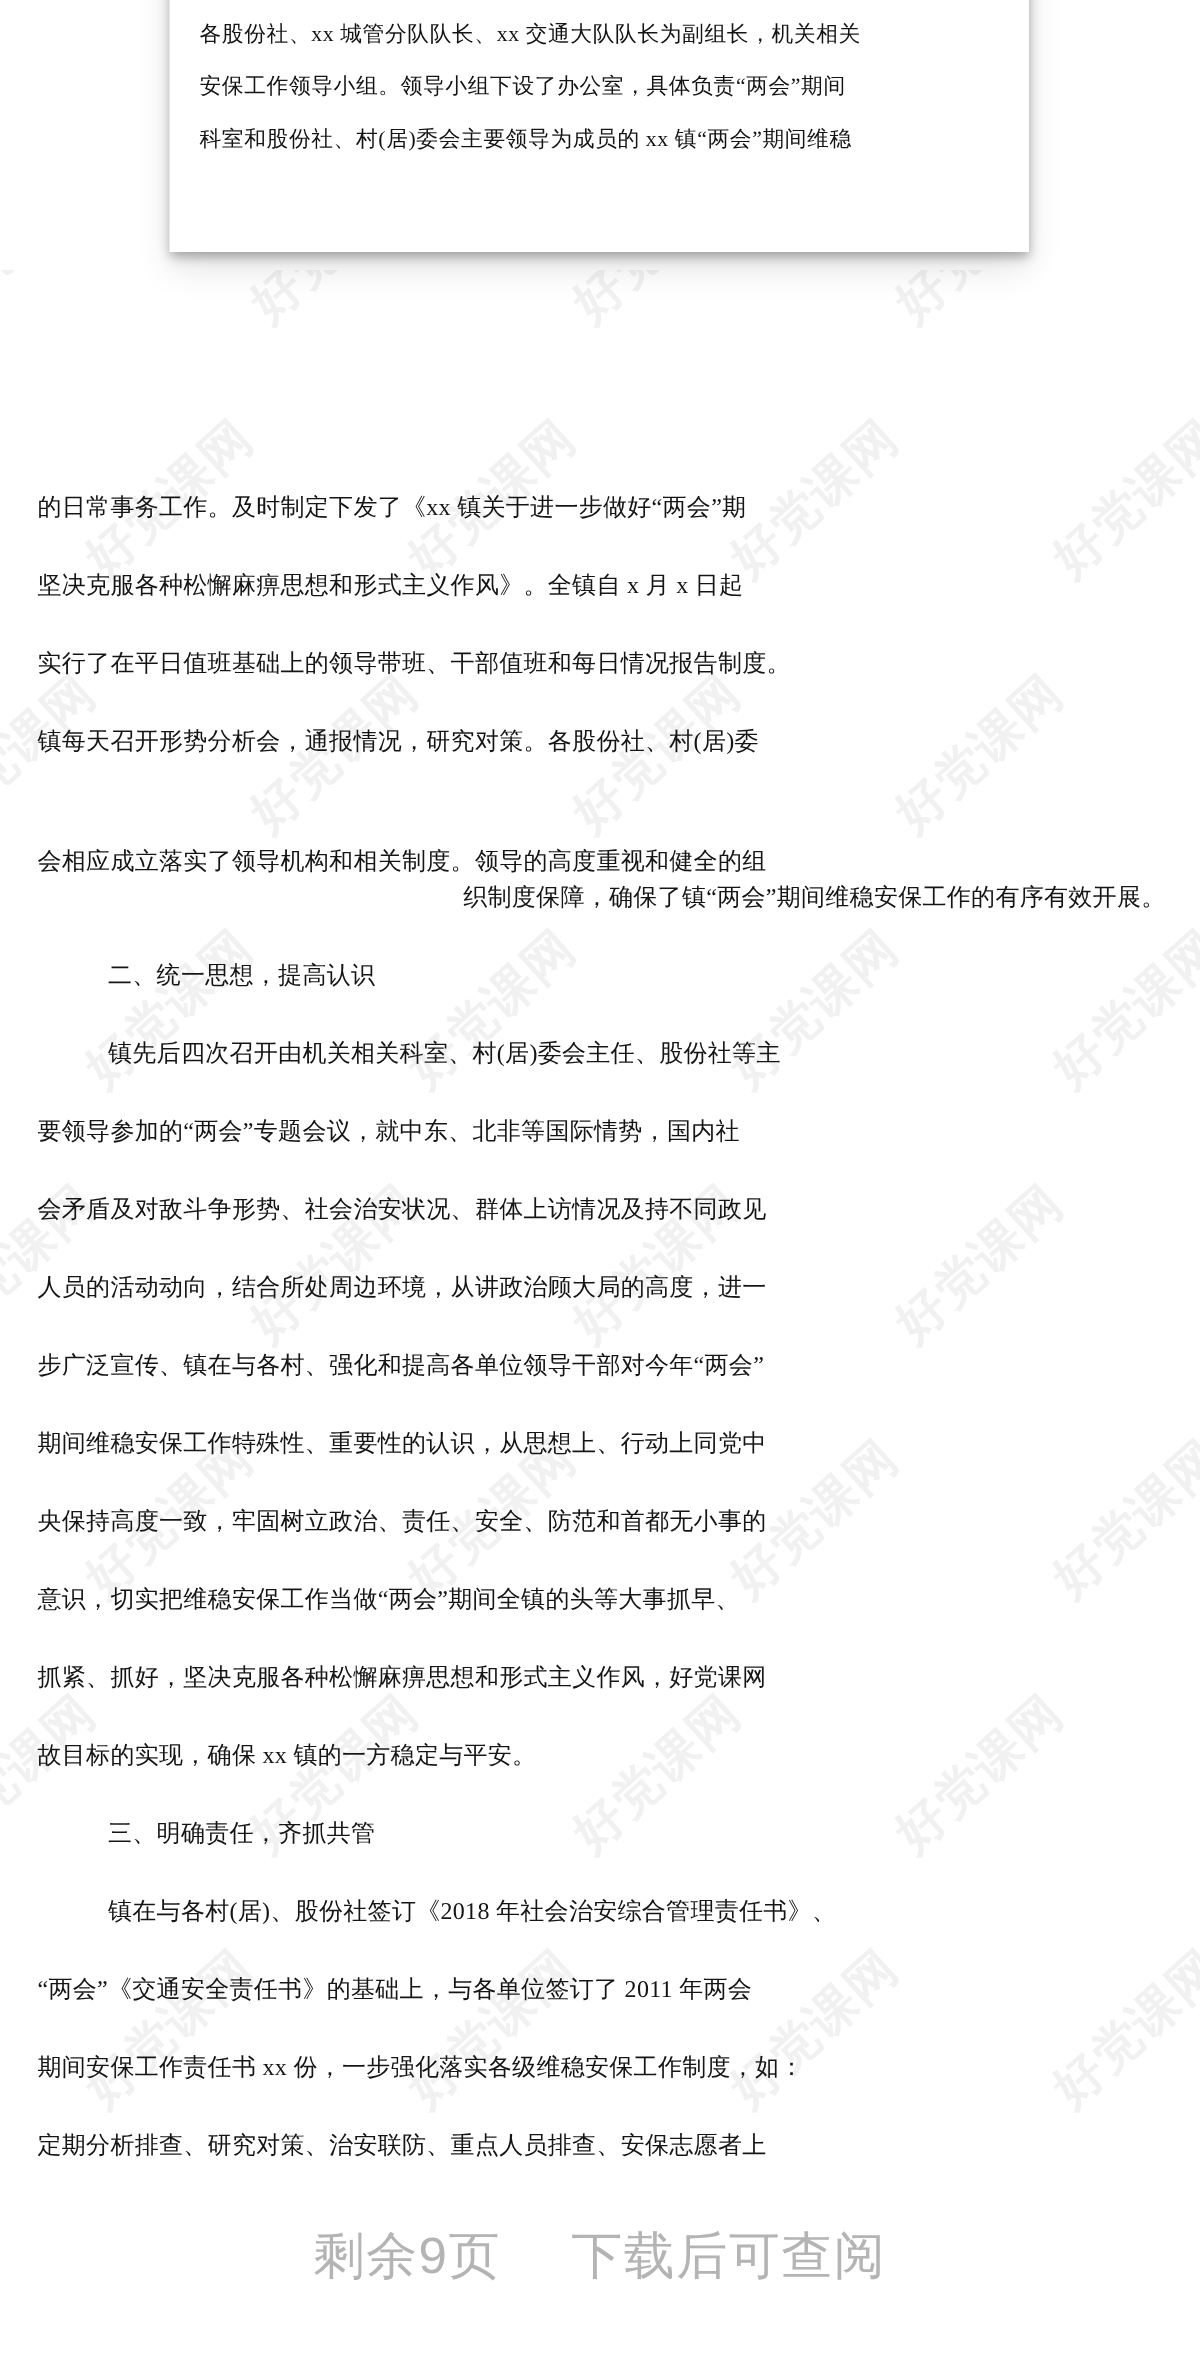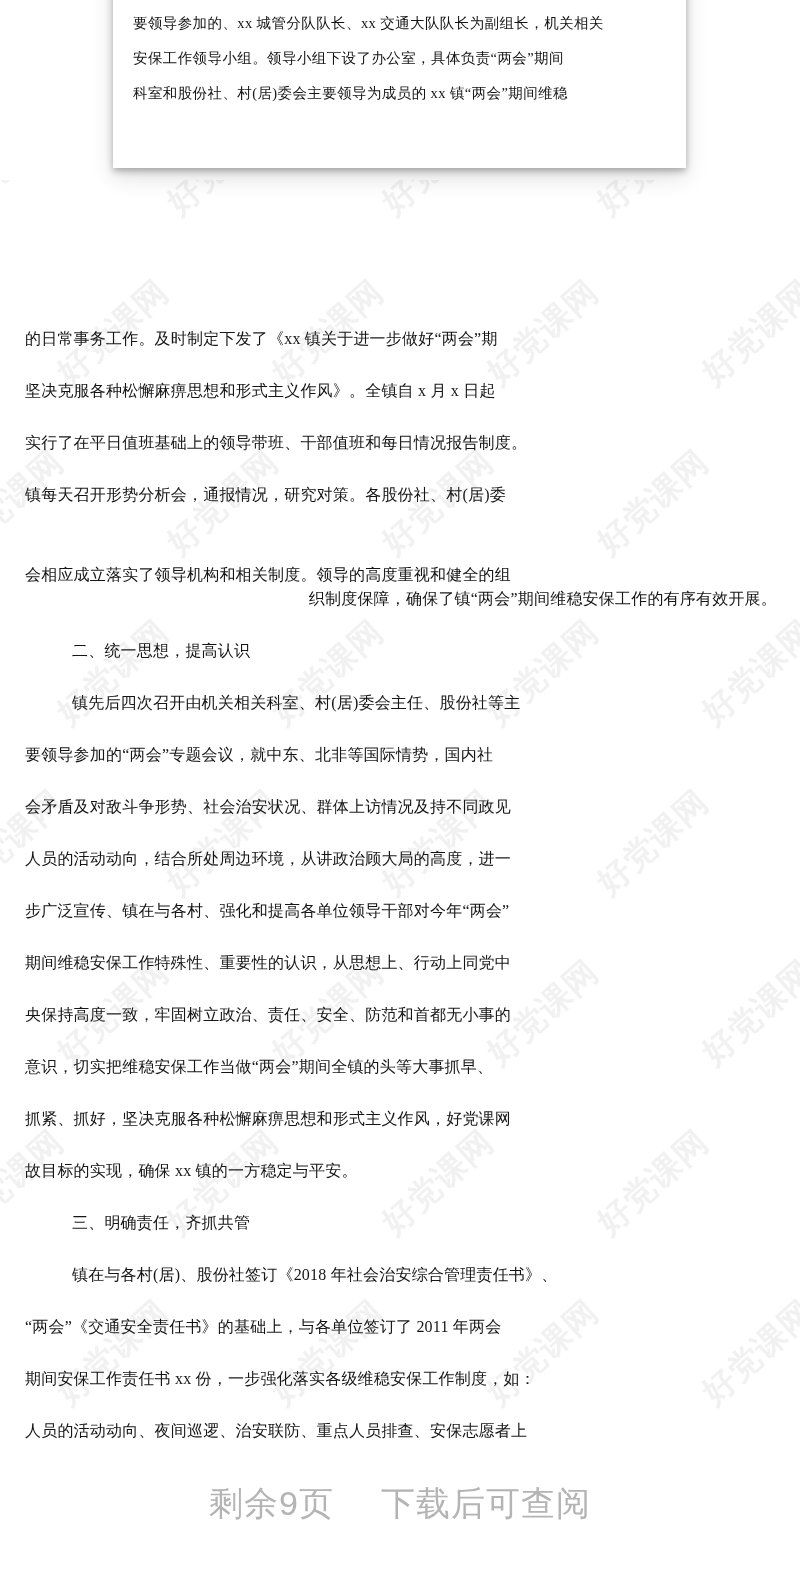--- a/index.html
+++ b/index.html
@@ -131,21 +131,21 @@
     <div class="wm" style="left: 155px; top: 980px;">好党课网</div>
     <div class="wm" style="left: 370px; top: 980px;">好党课网</div>
     <div class="wm" style="left: 585px; top: 980px;">好党课网</div>
     <div class="wm" style="left: 45px; top: 1150px;">好党课网</div>
     <div class="wm" style="left: 260px; top: 1150px;">好党课网</div>
     <div class="wm" style="left: 475px; top: 1150px;">好党课网</div>
     <div class="wm" style="left: 690px; top: 1150px;">好党课网</div>
   </div>
 
 <div class="preview-card">
-  <div class="pline">要领导参加的、xx 城管分队队长、xx 交通大队队长为副组长，机关相关</div>
+  <div class="pline">各股份社、xx 城管分队队长、xx 交通大队队长为副组长，机关相关</div>
   <div class="pline">安保工作领导小组。领导小组下设了办公室，具体负责“两会”期间</div>
   <div class="pline">科室和股份社、村(居)委会主要领导为成员的 xx 镇“两会”期间维稳</div>
 </div>
 
 <div class="doc" id="doc-body">
     <div class="line" style="top: 326px;">的日常事务工作。及时制定下发了《xx 镇关于进一步做好“两会”期</div>
     <div class="line" style="top: 378px;">坚决克服各种松懈麻痹思想和形式主义作风》。全镇自 x 月 x 日起</div>
     <div class="line" style="top: 430px;">实行了在平日值班基础上的领导带班、干部值班和每日情况报告制度。</div>
     <div class="line" style="top: 482px;">镇每天召开形势分析会，通报情况，研究对策。各股份社、村(居)委</div>
     <div class="line" style="top: 534px; margin-top: 28px;">会相应成立落实了领导机构和相关制度。领导的高度重视和健全的组</div>
@@ -158,20 +158,20 @@
     <div class="line" style="top: 898px;">步广泛宣传、镇在与各村、强化和提高各单位领导干部对今年“两会”</div>
     <div class="line" style="top: 950px;">期间维稳安保工作特殊性、重要性的认识，从思想上、行动上同党中</div>
     <div class="line" style="top: 1002px;">央保持高度一致，牢固树立政治、责任、安全、防范和首都无小事的</div>
     <div class="line" style="top: 1054px;">意识，切实把维稳安保工作当做“两会”期间全镇的头等大事抓早、</div>
     <div class="line" style="top: 1106px;">抓紧、抓好，坚决克服各种松懈麻痹思想和形式主义作风，好党课网</div>
     <div class="line" style="top: 1158px;">故目标的实现，确保 xx 镇的一方稳定与平安。</div>
     <div class="line indent" style="top: 1210px;">三、明确责任，齐抓共管</div>
     <div class="line indent" style="top: 1262px;">镇在与各村(居)、股份社签订《2018 年社会治安综合管理责任书》、</div>
     <div class="line" style="top: 1314px;">“两会”《交通安全责任书》的基础上，与各单位签订了 2011 年两会</div>
     <div class="line" style="top: 1366px;">期间安保工作责任书 xx 份，一步强化落实各级维稳安保工作制度，如：</div>
-    <div class="line" style="top: 1418px;">人员的活动动向、夜间巡逻、治安联防、重点人员排查、安保志愿者上</div>
+    <div class="line" style="top: 1418px;">定期分析排查、研究对策、治安联防、重点人员排查、安保志愿者上</div>
   </div>
 
 <div class="download-notice">
   <span>剩余9页</span>
   <span class="gap"></span>
   <span>下载后可查阅</span>
 </div>
 
 </body></html>

